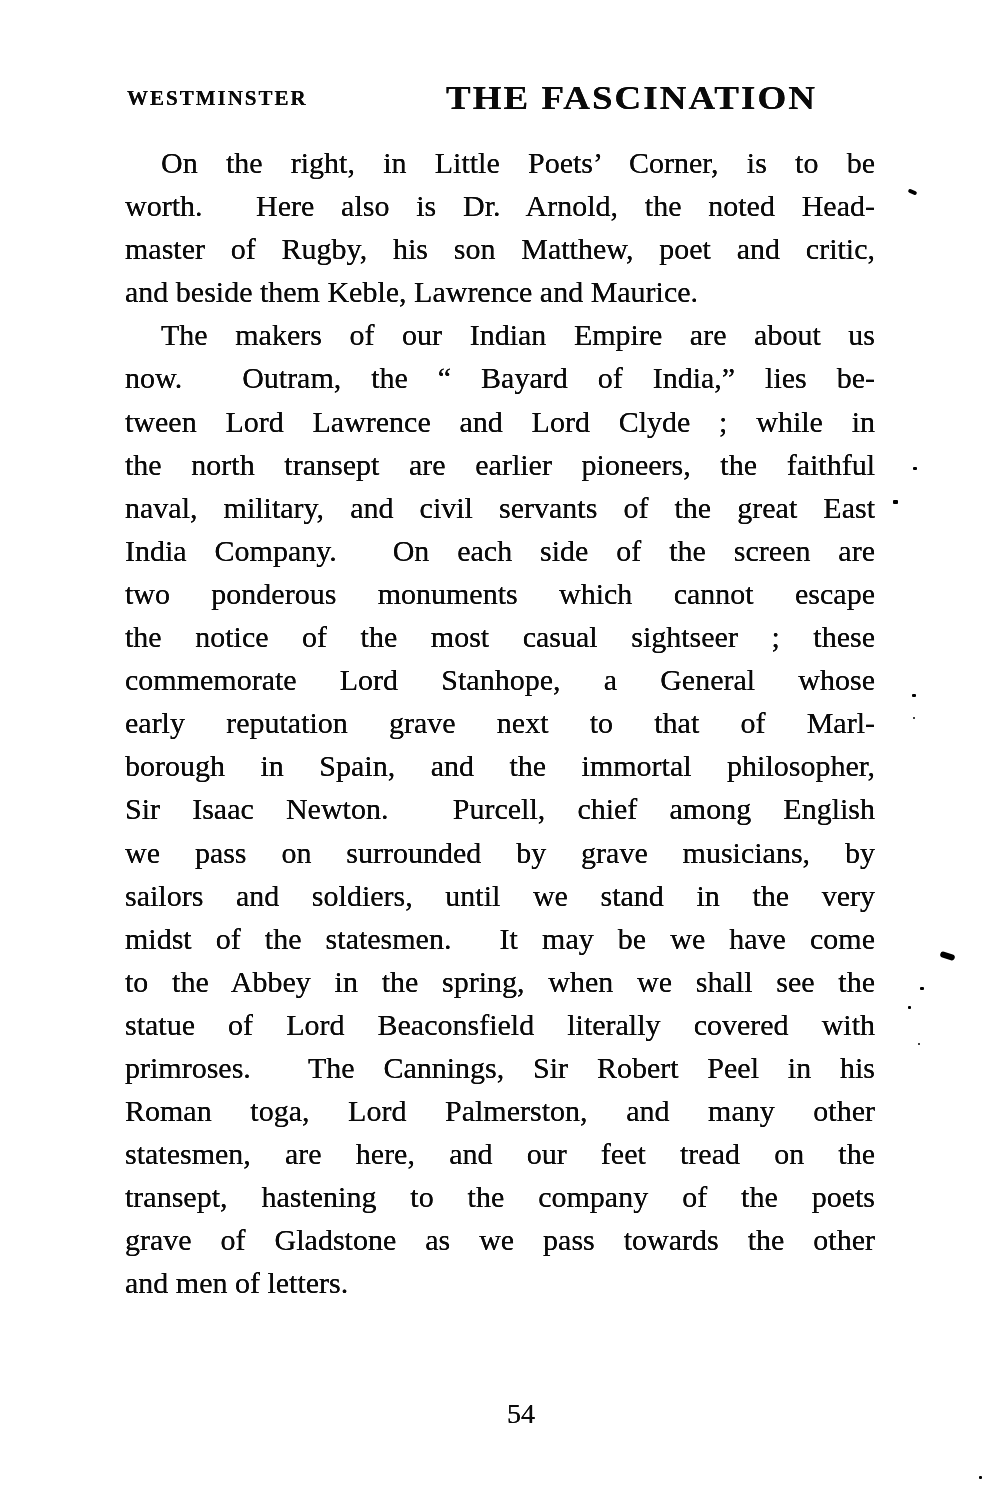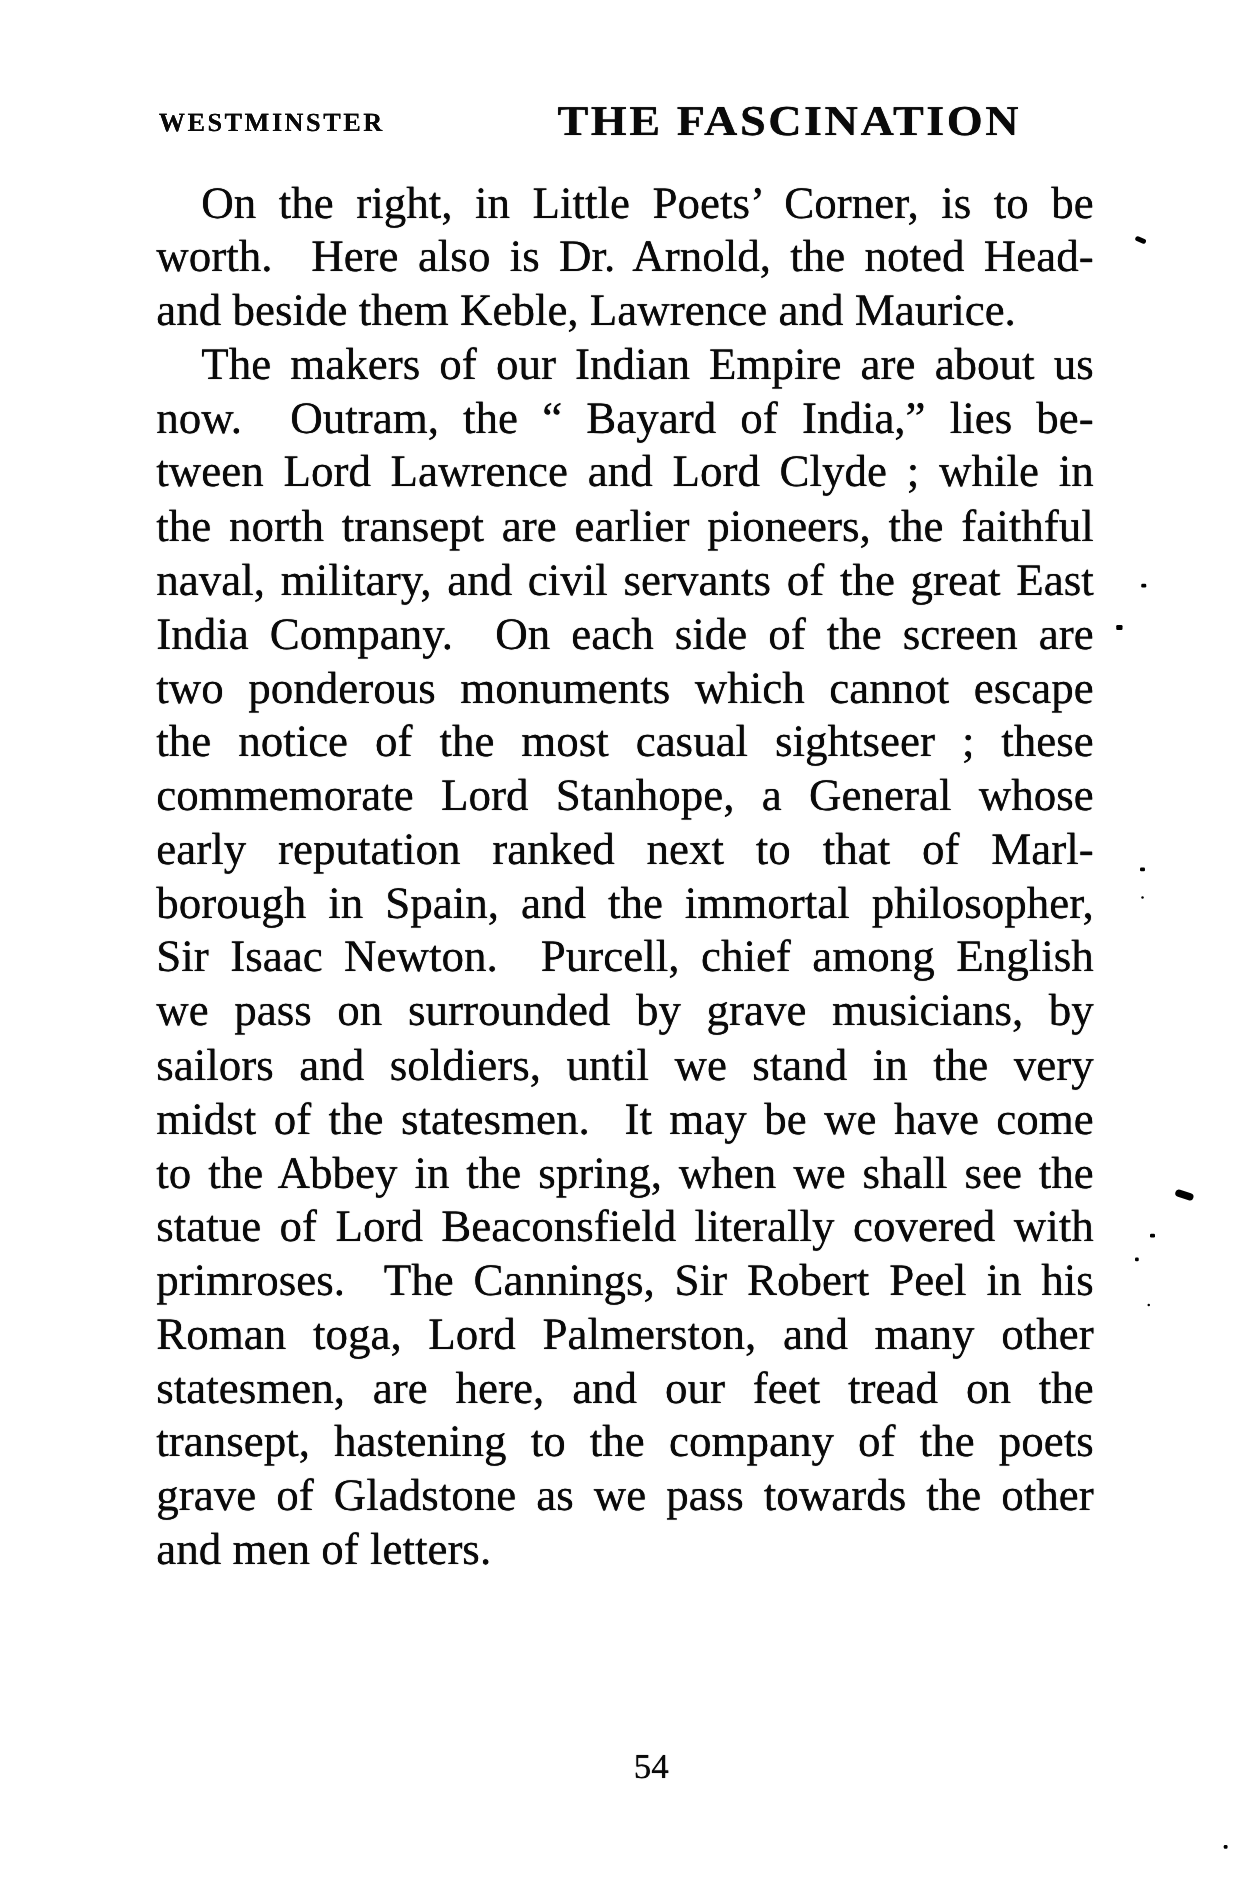--- a/index.html
+++ b/index.html
@@ -35,21 +35,21 @@
     transform: scaleY(0.92);
     transform-origin: top left;
     text-shadow: 0 0 0.6px #000;
   }
 
   .text-block {
     position: absolute;
     left: 125px;
     top: 141px;
     width: 750px;
-    font-size: 36px;
+    font-size: 30px;
     line-height: 43.1px;
     text-shadow: 0 0 0.6px #000;
   }
   .bline {
     text-align: justify;
     text-align-last: justify;
     white-space: normal;
   }
   .bline.indent { padding-left: 36px; }
   .bline.para-end { text-align-last: left; }
@@ -82,32 +82,33 @@
 
 <div class="page">
 
   <div class="running-header-left">WESTMINSTER</div>
 
   <div class="running-header-title">THE FASCINATION</div>
 
   <div class="text-block">
     <div class="bline indent">On the right, in Little Poets’ Corner, is to be</div>
     <div class="bline">worth.&nbsp; Here also is Dr. Arnold, the noted Head-</div>
+    <div class="bline">master of Rugby, his son Matthew, poet and critic,</div>
     <div class="bline para-end">and beside them Keble, Lawrence and Maurice.</div>
 
     <div class="bline indent">The makers of our Indian Empire are about us</div>
     <div class="bline">now.&nbsp; Outram, the “&nbsp;Bayard of India,” lies be-</div>
     <div class="bline">tween Lord Lawrence and Lord Clyde&nbsp;; while in</div>
     <div class="bline">the north transept are earlier pioneers, the faithful</div>
     <div class="bline">naval, military, and civil servants of the great East</div>
     <div class="bline">India Company.&nbsp; On each side of the screen are</div>
     <div class="bline">two ponderous monuments which cannot escape</div>
     <div class="bline">the notice of the most casual sightseer&nbsp;; these</div>
     <div class="bline">commemorate Lord Stanhope, a General whose</div>
-    <div class="bline">early reputation ranked next to that of Marl-</div>
+    <div class="bline">early reputation grave next to that of Marl-</div>
     <div class="bline">borough in Spain, and the immortal philosopher,</div>
     <div class="bline">Sir Isaac Newton.&nbsp; Purcell, chief among English</div>
     <div class="bline">we pass on surrounded by grave musicians, by</div>
     <div class="bline">sailors and soldiers, until we stand in the very</div>
     <div class="bline">midst of the statesmen.&nbsp; It may be we have come</div>
     <div class="bline">to the Abbey in the spring, when we shall see the</div>
     <div class="bline">statue of Lord Beaconsfield literally covered with</div>
     <div class="bline">primroses.&nbsp; The Cannings, Sir Robert Peel in his</div>
     <div class="bline">Roman toga, Lord Palmerston, and many other</div>
     <div class="bline">statesmen, are here, and our feet tread on the</div>

